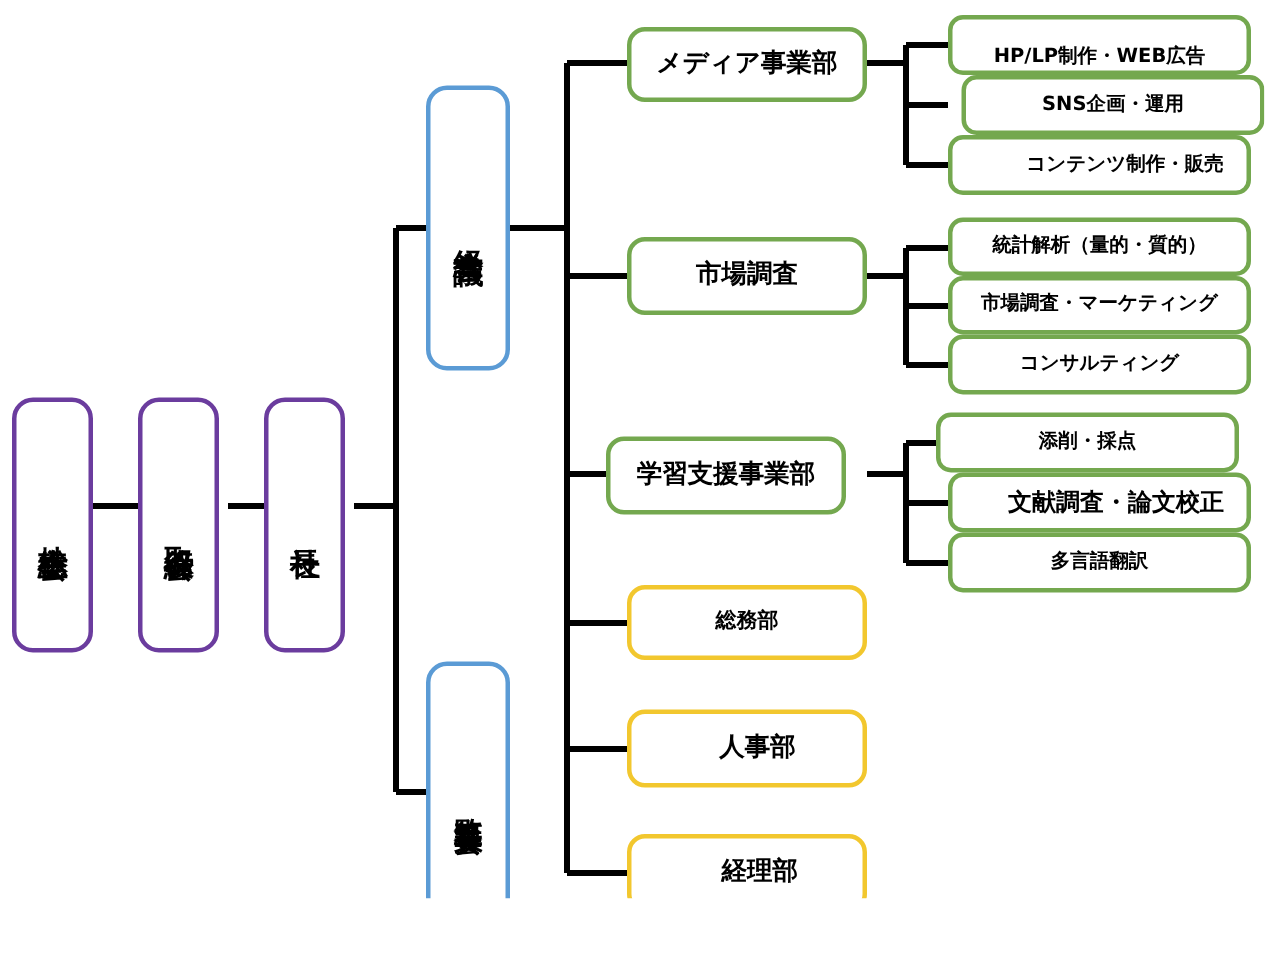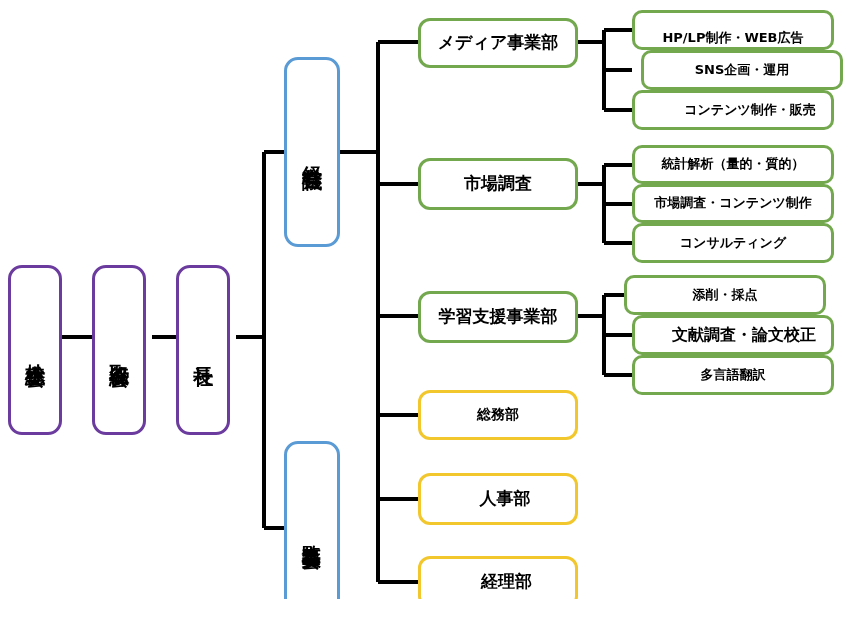--- a/index.html
+++ b/index.html
@@ -130,39 +130,39 @@
   </div>
 
   <div class="node green horizontal" style="left:418px; top:18px; width:160px; height:50px; border-width:3px; border-radius:12px; font-size:17px;">
     <span class="lbl">メディア事業部</span>
   </div>
 
   <div class="node green horizontal" style="left:418px; top:158px; width:160px; height:52px; border-width:3px; border-radius:12px; font-size:17px;">
     <span class="lbl">市場調査</span>
   </div>
 
-  <div class="node green horizontal" style="left:418px; top:291px; width:160px; height:52px; border-width:3px; border-radius:12px; font-size:17px;">
+  <div class="node green horizontal" style="left:404px; top:291px; width:160px; height:52px; border-width:3px; border-radius:12px; font-size:17px;">
     <span class="lbl">学習支援事業部</span>
   </div>
 
   <div class="node green horizontal" style="left:632px; top:10px; width:202px; height:40px; border-width:3px; border-radius:10px; font-size:13px;align-items:flex-end;">
     <span class="lbl">HP/LP制作・WEB広告</span>
   </div>
   <div class="node green horizontal" style="left:608px; top:50px; width:202px; height:40px; border-width:3px; border-radius:10px; font-size:13px;margin-left:33px;">
     <span class="lbl">SNS企画・運用</span>
   </div>
   <div class="node green horizontal" style="left:632px; top:90px; width:202px; height:40px; border-width:3px; border-radius:10px; font-size:13px;padding-left:40px;">
     <span class="lbl">コンテンツ制作・販売</span>
   </div>
 
   <div class="node green horizontal" style="left:632px; top:145px; width:202px; height:39px; border-width:3px; border-radius:10px; font-size:13px;">
     <span class="lbl">統計解析（量的・質的）</span>
   </div>
   <div class="node green horizontal" style="left:632px; top:184px; width:202px; height:39px; border-width:3px; border-radius:10px; font-size:13px;">
-    <span class="lbl">市場調査・コンテンツ制作</span>
+    <span class="lbl">市場調査・マーケティング</span>
   </div>
   <div class="node green horizontal" style="left:632px; top:223px; width:202px; height:40px; border-width:3px; border-radius:10px; font-size:13px;">
     <span class="lbl">コンサルティング</span>
   </div>
 
   <div class="node green horizontal" style="left:624px; top:275px; width:202px; height:40px; border-width:3px; border-radius:10px; font-size:13px;">
     <span class="lbl">添削・採点</span>
   </div>
   <div class="node green horizontal" style="left:632px; top:315px; width:202px; height:40px; border-width:3px; border-radius:10px; font-size:16px;padding-left:28px;">
     <span class="lbl">文献調査・論文校正</span>

